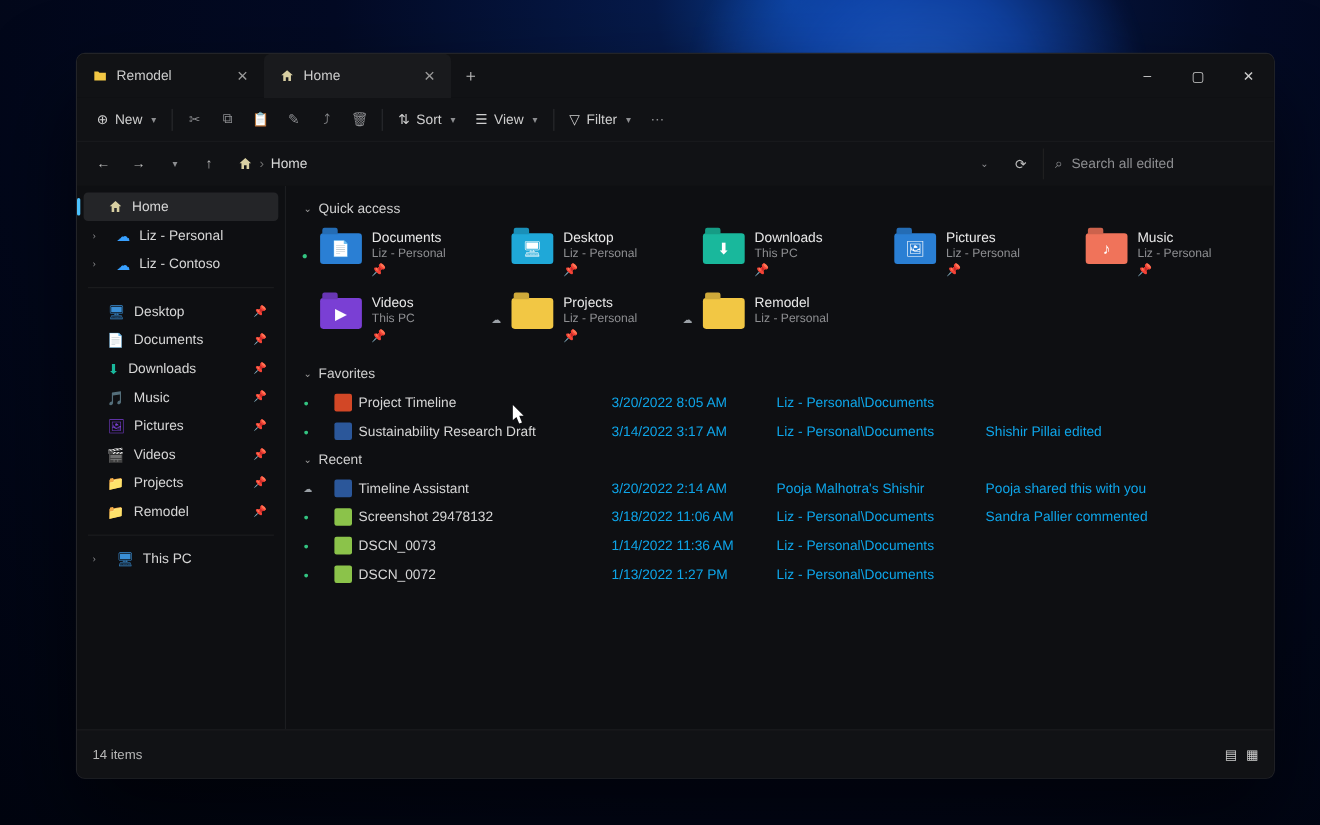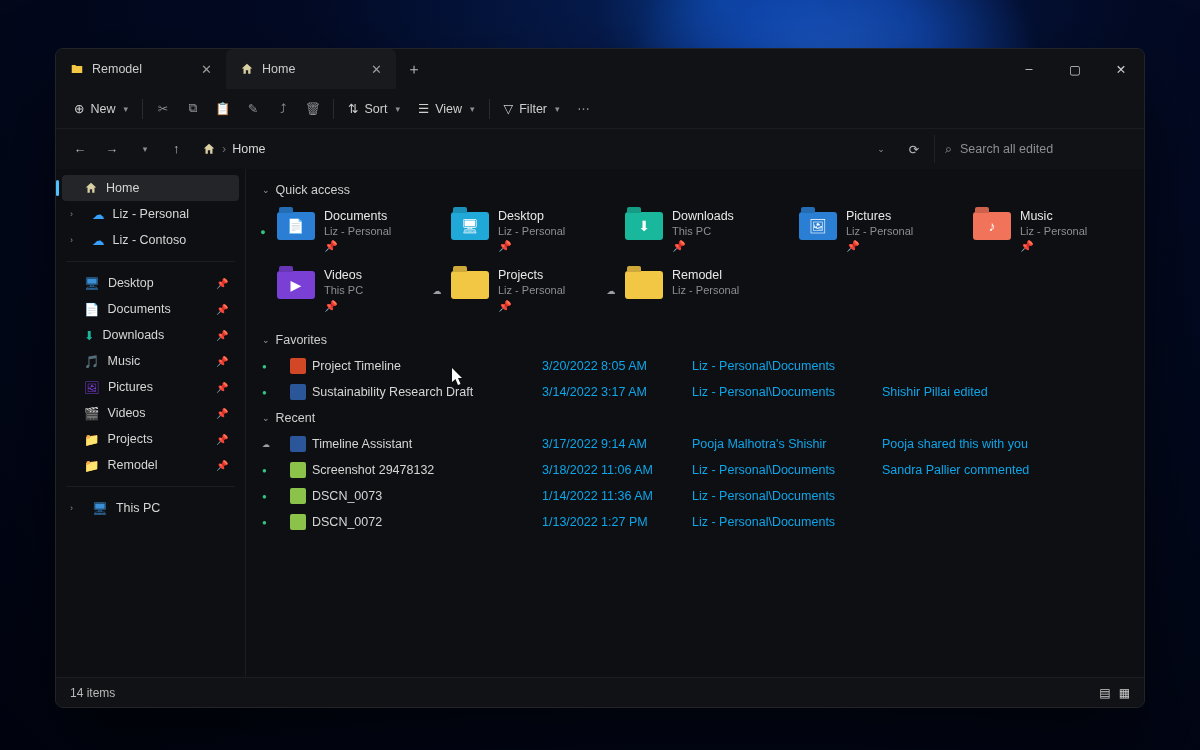--- a/index.html
+++ b/index.html
@@ -4,21 +4,21 @@
 <style>
   * { box-sizing: border-box; margin: 0; padding: 0; font-family: "Segoe UI", Arial, sans-serif; }
   body {
     width: 1200px; height: 750px; overflow: hidden;
     background: radial-gradient(circle at 60% 0%, #0a3a8a 0%, #061a4a 12%, #030a24 40%, #01040f 100%);
     position: relative;
   }
   .glow { position:absolute; top:-120px; left:52%; width:420px; height:420px; border-radius:50%;
     background: radial-gradient(circle,#2b7bff 0%,#1452c6 35%,transparent 70%); filter:blur(6px); opacity:.7;}
   .window {
-    position:absolute; top:48px; left:55px; width:1090px; height:660px;
+    position:absolute; top:48px; left:69px; width:1090px; height:660px;
     background:#0e0f12; border:1px solid #232428; border-radius:8px; overflow:hidden;
     display:flex; flex-direction:column; color:#d8d8d8; font-size:12.5px;
     box-shadow:0 40px 80px rgba(0,0,0,.6);
   }
   
   .titlebar { display:flex; align-items:stretch; height:40px; background:#111215; }
   .tab { display:flex; align-items:center; gap:8px; padding:0 14px; min-width:170px; position:relative; color:#ccc; }
   .tab.active { background:#191a1d; border-radius:6px 6px 0 0; }
   .tab .tab-icon { width:14px; height:14px; display:flex; align-items:center; justify-content:center; }
   .tab-close { margin-left:auto; color:#9b9b9b; font-size:13px; }
@@ -56,21 +56,21 @@
   .qa-folder{width:40px;height:34px;border-radius:4px;display:flex;align-items:center;justify-content:center;flex-shrink:0;position:relative;}
   .qa-meta{display:flex;flex-direction:column;line-height:1.25;}
   .qa-name{color:#e8e8e8;}
   .qa-sub{color:#8d8e91;font-size:11px;}
   .qa-pin{color:#6f6f6f;font-size:11px;margin-top:2px;}
   .qa-status{width:10px;text-align:center;color:#33c481;font-size:9px;align-self:center;}
   .listrow{display:grid;grid-template-columns:28px 22px 230px 150px 190px 1fr;align-items:center;padding:5px 16px;color:#d6d6d6;}
   .listrow .fileicon{width:16px;height:16px;border-radius:2px;}
   .listrow .stat{color:#33c481;font-size:8px;}
   .listrow .sub{color:#0ea5e9;}
-  .statusbar{height:30px;display:flex;align-items:center;padding:0 14px;border-top:1px solid #1c1d20;background:#111215;color:#b8b8b8;font-size:12px;}
+  .statusbar{height:44px;display:flex;align-items:center;padding:0 14px;border-top:1px solid #1c1d20;background:#111215;color:#b8b8b8;font-size:12px;}
   .statusbar .viewbtns{margin-left:auto;display:flex;gap:8px;color:#cfcfcf;}
   
   .i{display:inline-flex;align-items:center;justify-content:center;}
   .folder-shape{width:38px;height:28px;border-radius:3px;position:relative;}
   .folder-shape::before{content:"";position:absolute;top:-5px;left:2px;width:14px;height:6px;border-radius:2px 2px 0 0;background:inherit;filter:brightness(.85);}
   .cursor{position:absolute;left:396px;top:319px;pointer-events:none;}
 </style>
 </head>
 <body>
 <div class="glow"></div>
@@ -388,21 +388,21 @@
 
       <div class="section-head">
         <span class="chev2">⌄</span>
         <span>Recent</span>
       </div>
       <div id="recent-list">
           <div class="listrow">
             <span class="stat" style="color:#9aa0a6">☁</span>
             <span class="fileicon" style="background:#2b579a"></span>
       <span>Timeline Assistant</span>
-      <span class="sub">3/17/2022 9:14 AM</span>
+      <span class="sub">3/20/2022 2:14 AM</span>
       <span class="sub">Pooja Malhotra's Shishir</span>
       <span class="sub">Pooja shared this with you</span>
           </div>
           <div class="listrow">
             <span class="stat">●</span>
             <span class="fileicon" style="background:#8bc34a"></span>
       <span>Screenshot 29478132</span>
       <span class="sub">3/18/2022 11:06 AM</span>
       <span class="sub">Liz - Personal\Documents</span>
       <span class="sub">Sandra Pallier commented</span>

